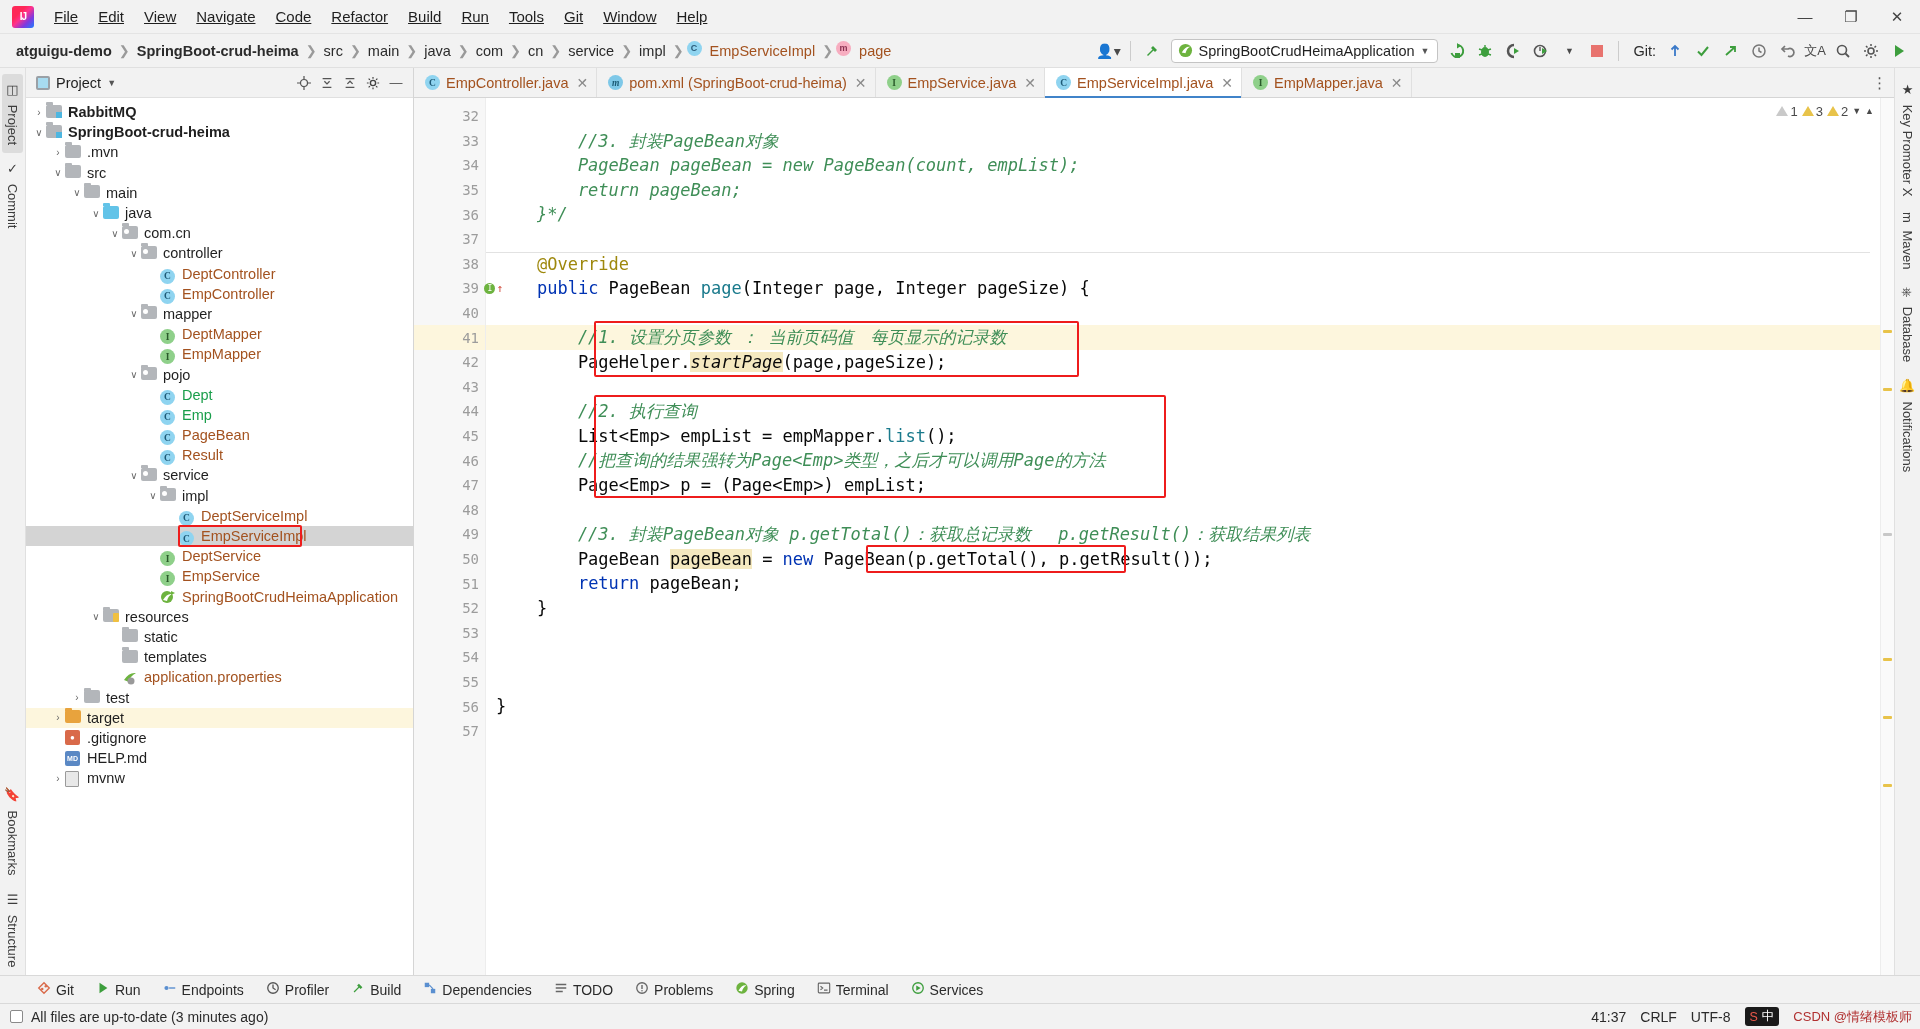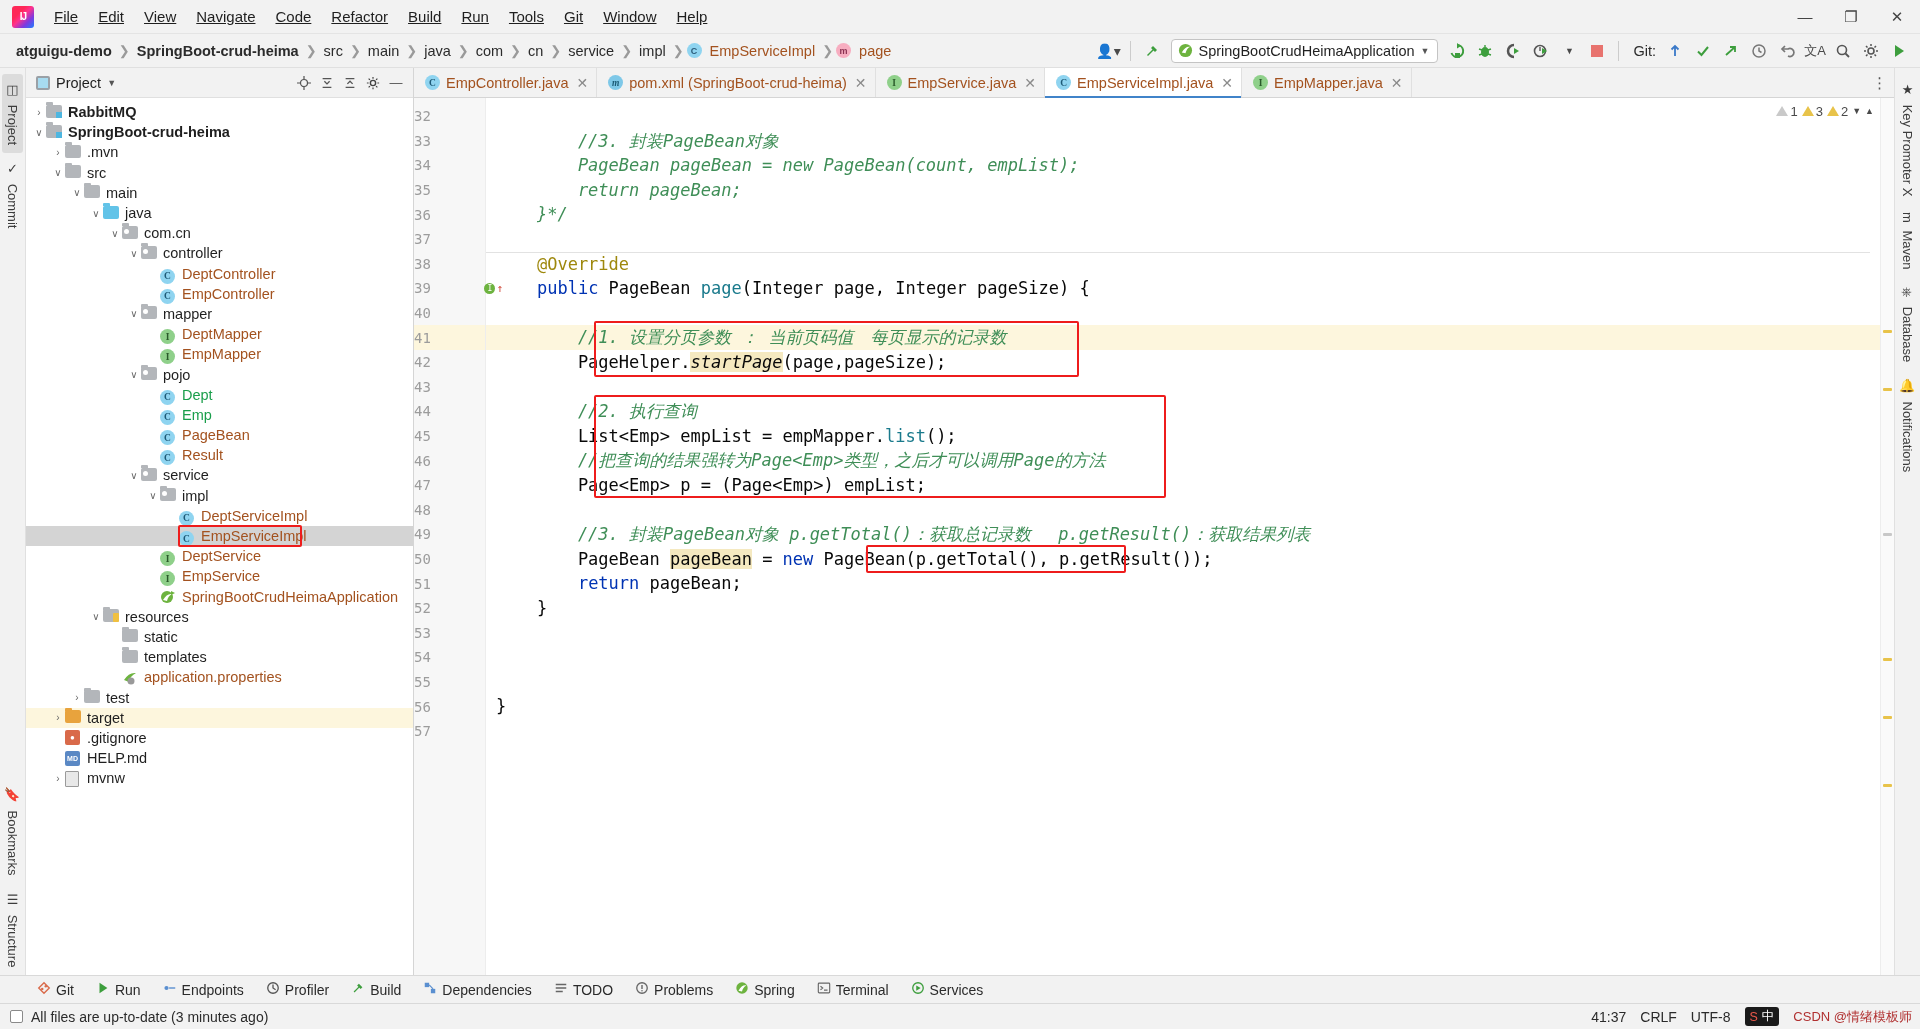--- a/index.html
+++ b/index.html
@@ -43,21 +43,21 @@
   .win-btn {
     width: 46px; height: 34px; display: flex; align-items: center; justify-content: center;
     font-size: 15px; color: #444;
   }
 
   
   .navbar {
     height: 34px; display: flex; align-items: center; padding: 0 8px 0 12px;
     background: #f2f2f2; border-bottom: 1px solid #e0e0e0; flex: 0 0 34px; gap: 0;
   }
-  .crumb { display: flex; align-items: center; font-size: 14.5px; color: #2b2b2b; white-space: nowrap; }
+  .crumb { display: flex; align-items: flex-start; font-size: 14.5px; color: #2b2b2b; white-space: nowrap; }
   .crumb .txt { padding: 2px 4px; }
   .crumb.bold .txt { font-weight: bold; }
   .crumb-sep { color: #9a9a9a; font-size: 13px; padding: 0 3px; }
   .cls-dot {
     width: 15px; height: 15px; border-radius: 50%; display: inline-flex;
     align-items: center; justify-content: center; font-size: 9px; color: #2b5c7a;
     font-weight: bold; margin-right: 4px; background: #8fd4f0;
   }
   .cls-dot.m { background: #f7adc0; color: #8a3050; }
   .crumb .orange { color: #a3521f; }
@@ -180,21 +180,21 @@
   }
   .etab .x { color: #8a8a8a; font-size: 14px; margin-left: 2px; }
   .tabbar-right { margin-left:auto; display:flex; align-items:center; padding-right:6px; }
 
   .editor-main { flex: 1; display: flex; min-height: 0; position: relative; overflow: hidden; }
   .gutter {
     width: 72px; flex: 0 0 72px; background: #f7f7f7; border-right: 1px solid #ededed;
     position: relative; padding-top: 6px;
   }
   .gline {
-    height: 24.6px; display: flex; align-items: center; justify-content: flex-start;
+    height: 24.6px; display: flex; align-items: center; justify-content: flex-end;
     font-family: "DejaVu Sans Mono", monospace; font-size: 14px; color: #9c9c9c;
     padding-right: 6px; position: relative;
   }
   .gline.cur { background: #fdf6dd; }
   .gmark { position:absolute; right:2px; display:flex; align-items:center; gap:1px; }
 
   .code {
     flex: 1; position: relative; overflow: hidden; padding-top: 6px;
     font-family: "DejaVu Sans Mono", monospace; font-size: 17px; line-height: 24.6px;
     white-space: pre; color: #080808;

